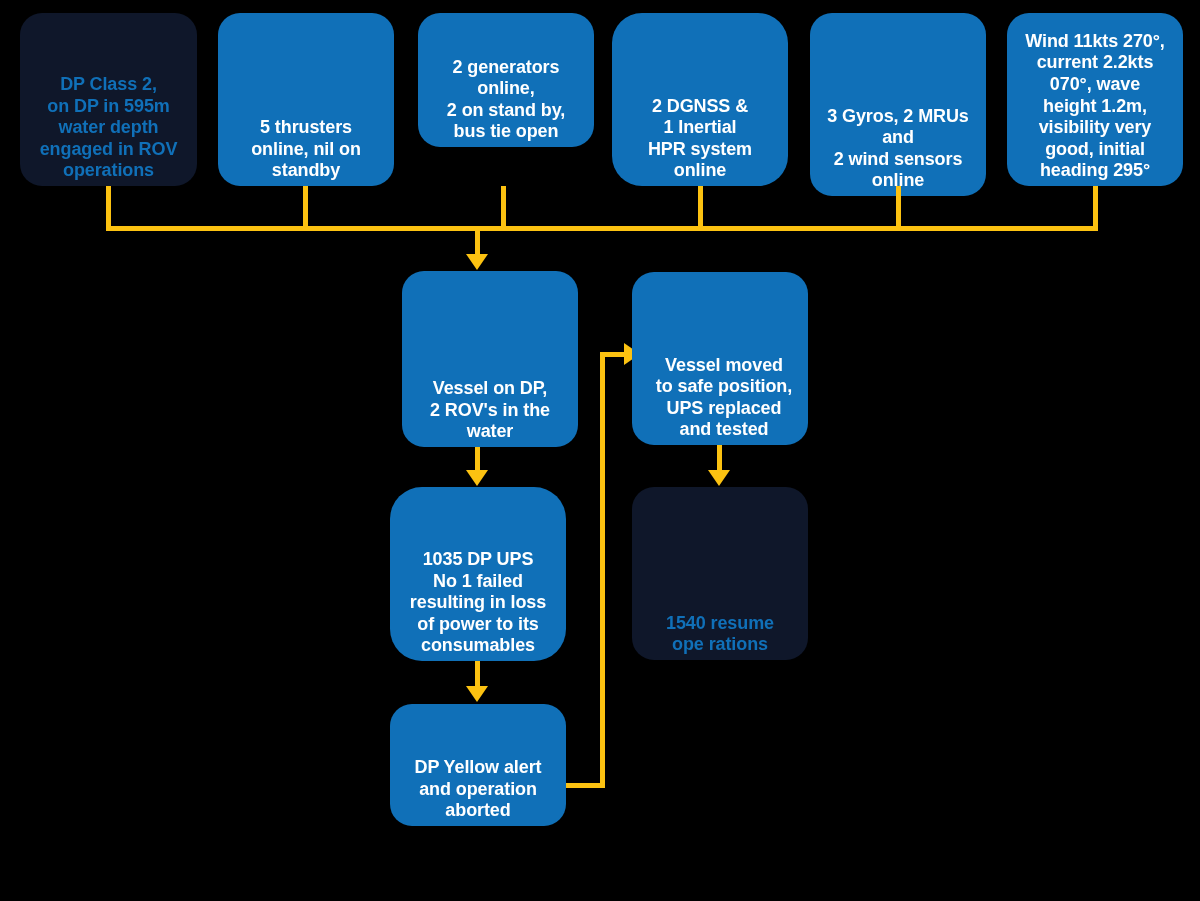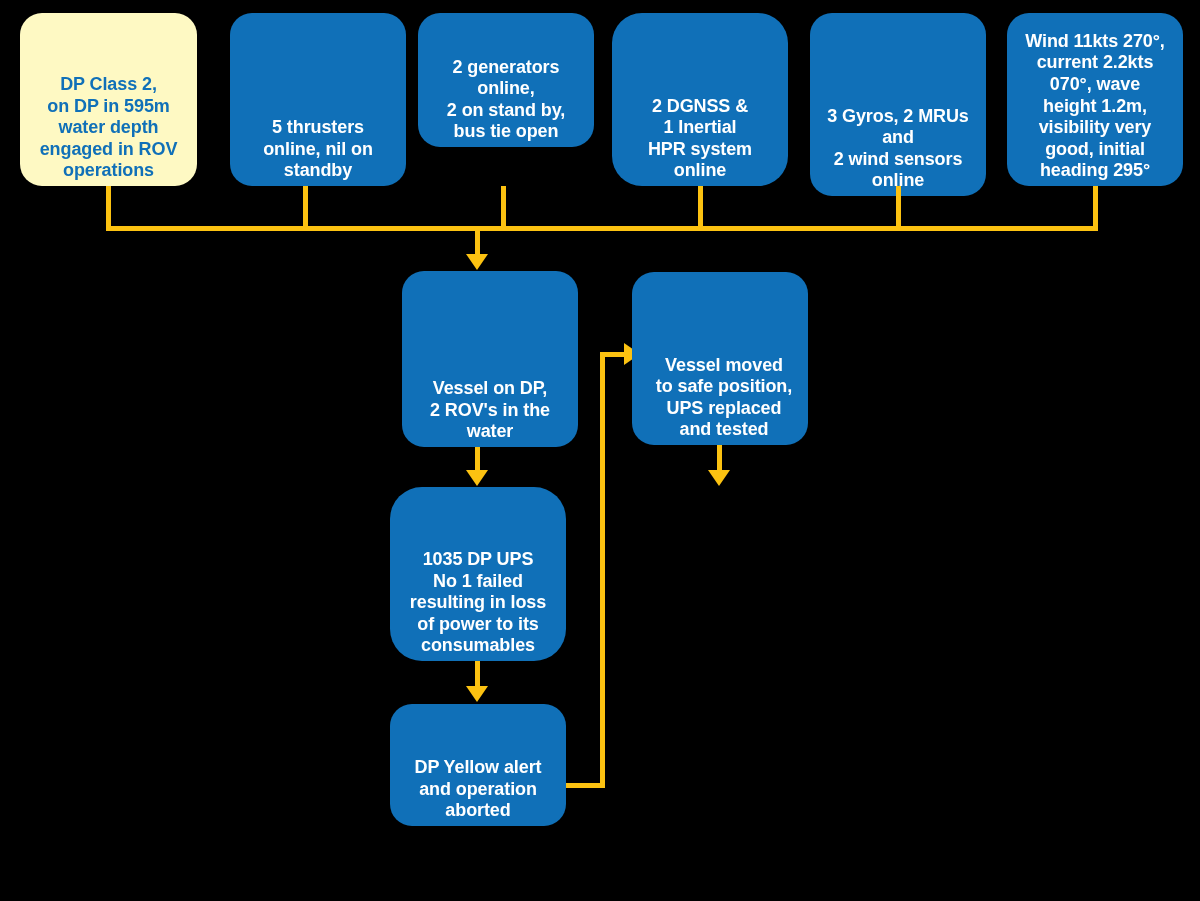--- a/index.html
+++ b/index.html
@@ -29,21 +29,21 @@
     line-height: 1.20;
     white-space: pre-line;
     padding: 4px 8px;
     letter-spacing: -0.1px;
   }
   .node.blue {
     background: #1070B8;
     color: #FFFFFF;
   }
   .node.yellow {
-    background: #fef9c3;
+    background: #0f172a;
     color: #1070B8;
   }
   .node-text {
     width: 100%;
     white-space: pre-line;
     font-weight: bold;
   }
   
   .conn {
     position: absolute;
@@ -74,21 +74,21 @@
 <div id="stage">
 
   <div class="node yellow" style="left:20px; top:13px; width:177px; height:173px; font-size:18px;">
     <span class="node-text">DP Class 2,
 on DP in 595m
 water depth
 engaged in ROV
 operations</span>
   </div>
 
-  <div class="node blue" style="left:230px; top:13px; width:176px; height:173px; font-size:18px;">
+  <div class="node blue" style="left:218px; top:13px; width:176px; height:173px; font-size:18px;">
     <span class="node-text">5 thrusters
 online, nil on
 standby</span>
   </div>
 
   <div class="node blue" style="left:418px; top:13px; width:176px; height:134px; font-size:18px;">
     <span class="node-text">2 generators
 online,
 2 on stand by,
 bus tie open</span>
@@ -164,14 +164,18 @@
   <div class="node blue" style="left:632px; top:272px; width:176px; height:173px; font-size:18px;padding-left:16px;">
     <span class="node-text">Vessel moved
 to safe position,
 UPS replaced
 and tested</span>
   </div>
 
   <div class="conn v" style="left:717px; top:445px; height:27px;"></div>
   <div class="arrow-down" style="left:708px; top:470px;"></div>
 
+  <div class="node yellow" style="left:632px; top:487px; width:176px; height:173px; font-size:18px;">
+    <span class="node-text">1540 resume
+ope rations</span>
+  </div>
 
 </div>
 
 </body></html>

